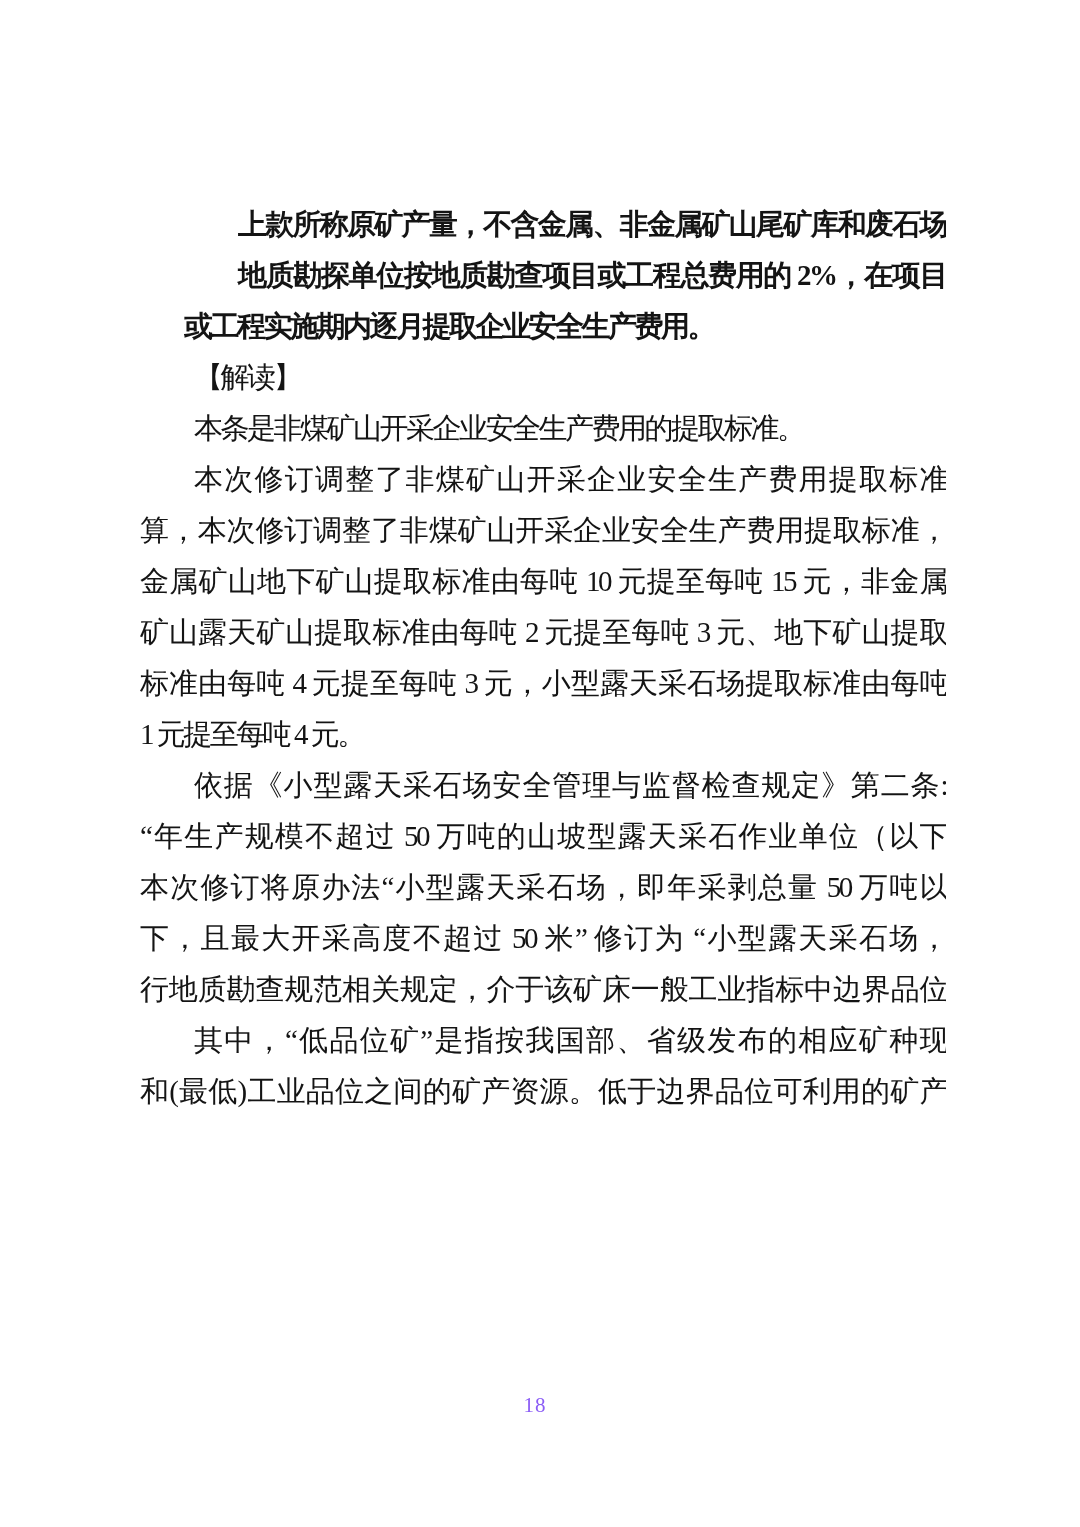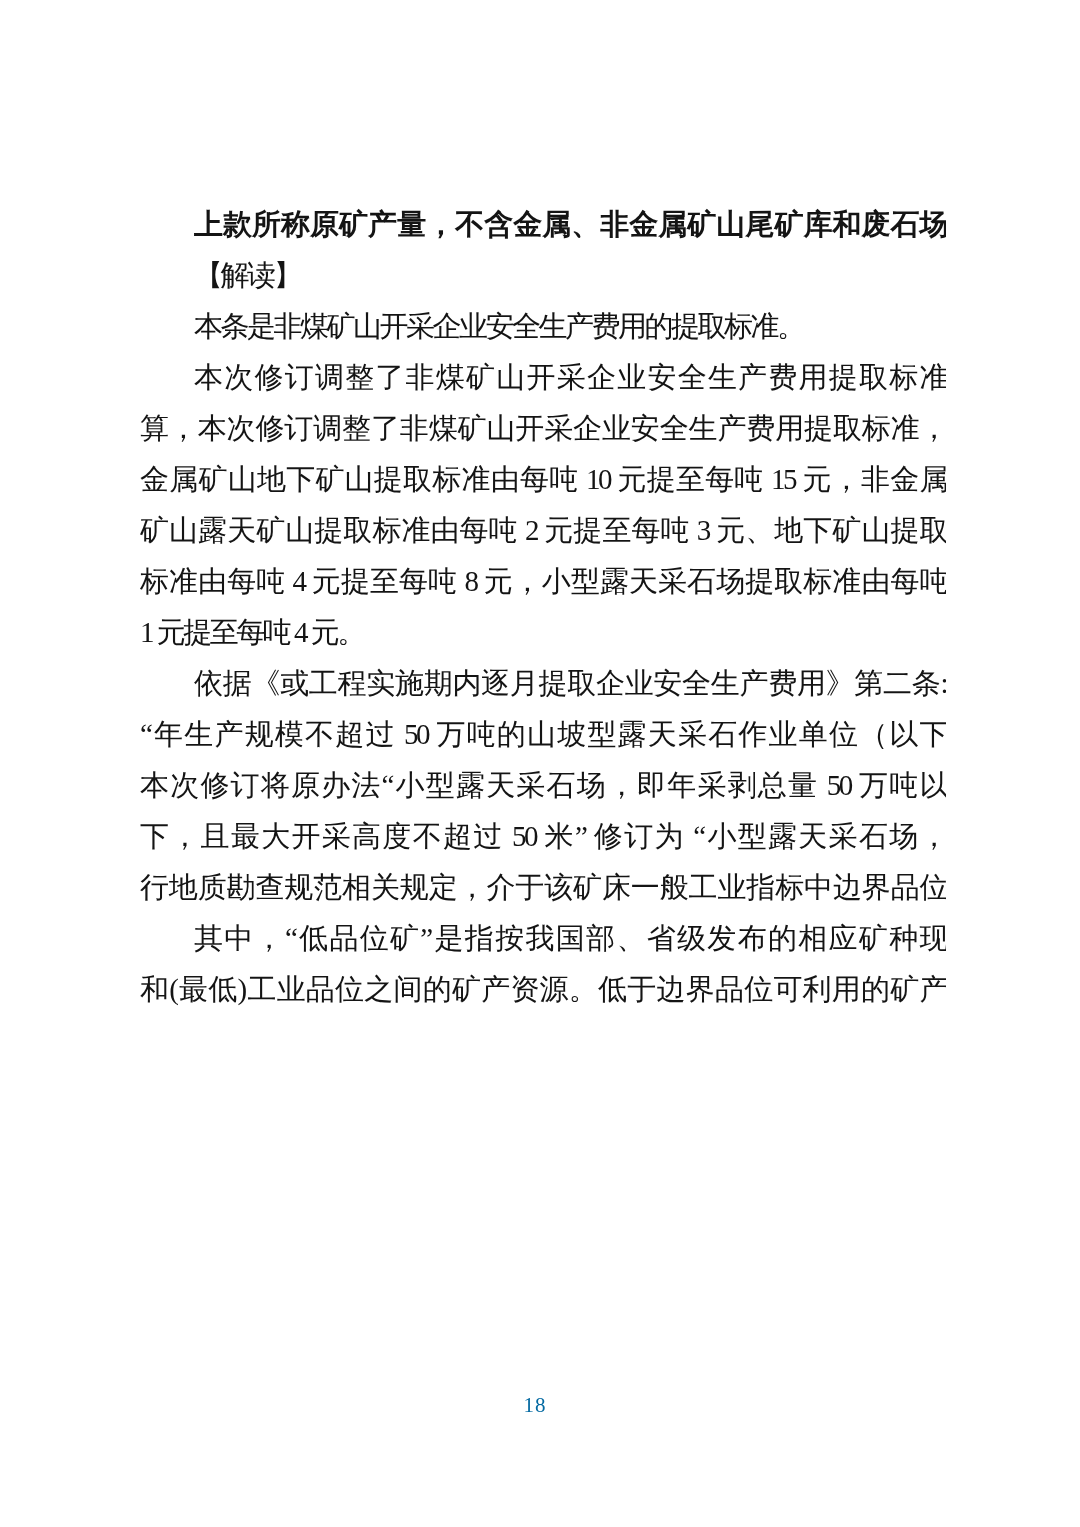--- a/index.html
+++ b/index.html
@@ -31,57 +31,61 @@
     letter-spacing: -2.5px;
     overflow: hidden;
     text-align: left;
     white-space: normal;
   }
   .line.indent { text-indent: 54px; }
   .line.justify {
     text-align: justify;
     text-align-last: justify;
   }
-  .paragraph.bold .line { font-weight: 700; }
+  .paragraph.bold .line { font-weight: 700; margin-left: 44px; }
   .page-number {
     position: absolute;
     top: 1393px;
     left: 0;
     width: 1070px;
     text-align: center;
     font-size: 21px;
     letter-spacing: 1px;
-    color: #0369a1;
+    color: #8b5cf6;
     font-family: "Liberation Serif", "DejaVu Serif", serif;
   }
 </style>
 </head>
 <body>
 
 <div class="page">
   <div class="content" id="doc-body">
       <div class="paragraph bold">
         <div class="line indent justify">上款所称原矿产量，不含金属、非金属矿山尾矿库和废石场</div>
+      </div>
+      <div class="paragraph bold">
+        <div class="line indent justify">地质勘探单位按地质勘查项目或工程总费用的 2%，在项目</div>
+        <div class="line">或工程实施期内逐月提取企业安全生产费用。</div>
       </div>
       <div class="paragraph">
         <div class="line indent">【解读】</div>
       </div>
       <div class="paragraph">
         <div class="line indent">本条是非煤矿山开采企业安全生产费用的提取标准。</div>
       </div>
       <div class="paragraph">
         <div class="line indent justify">本次修订调整了非煤矿山开采企业安全生产费用提取标准</div>
         <div class="line justify">算，本次修订调整了非煤矿山开采企业安全生产费用提取标准，</div>
         <div class="line justify">金属矿山地下矿山提取标准由每吨 10 元提至每吨 15 元，非金属</div>
         <div class="line justify">矿山露天矿山提取标准由每吨 2 元提至每吨 3 元、地下矿山提取</div>
-        <div class="line justify">标准由每吨 4 元提至每吨 8 元，小型露天采石场提取标准由每吨</div>
+        <div class="line justify">标准由每吨 4 元提至每吨 3 元，小型露天采石场提取标准由每吨</div>
         <div class="line">1 元提至每吨 4 元。</div>
       </div>
       <div class="paragraph">
-        <div class="line indent justify">依据《或工程实施期内逐月提取企业安全生产费用》第二条:</div>
+        <div class="line indent justify">依据《小型露天采石场安全管理与监督检查规定》第二条:</div>
         <div class="line justify">“年生产规模不超过 50 万吨的山坡型露天采石作业单位（以下</div>
         <div class="line justify">本次修订将原办法“小型露天采石场，即年采剥总量 50 万吨以</div>
         <div class="line justify">下，且最大开采高度不超过 50 米” 修订为 “小型露天采石场，</div>
       </div>
       <div class="paragraph">
         <div class="line justify">行地质勘查规范相关规定，介于该矿床一般工业指标中边界品位</div>
         <div class="line indent justify">其中，“低品位矿”是指按我国部、省级发布的相应矿种现</div>
         <div class="line justify">和(最低)工业品位之间的矿产资源。低于边界品位可利用的矿产</div>
       </div>
     </div>

